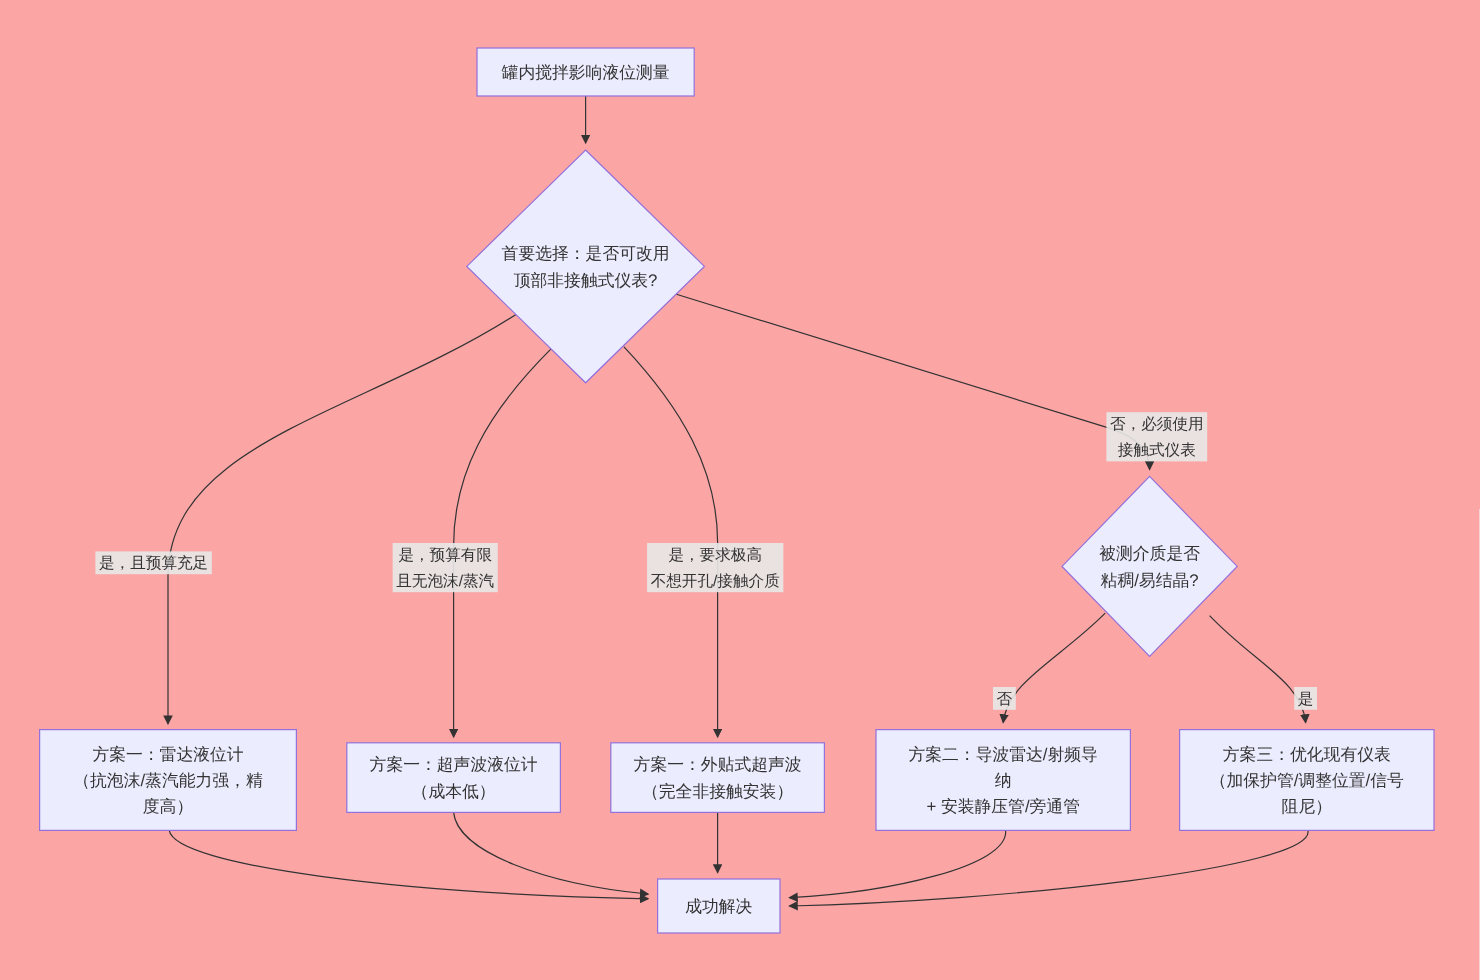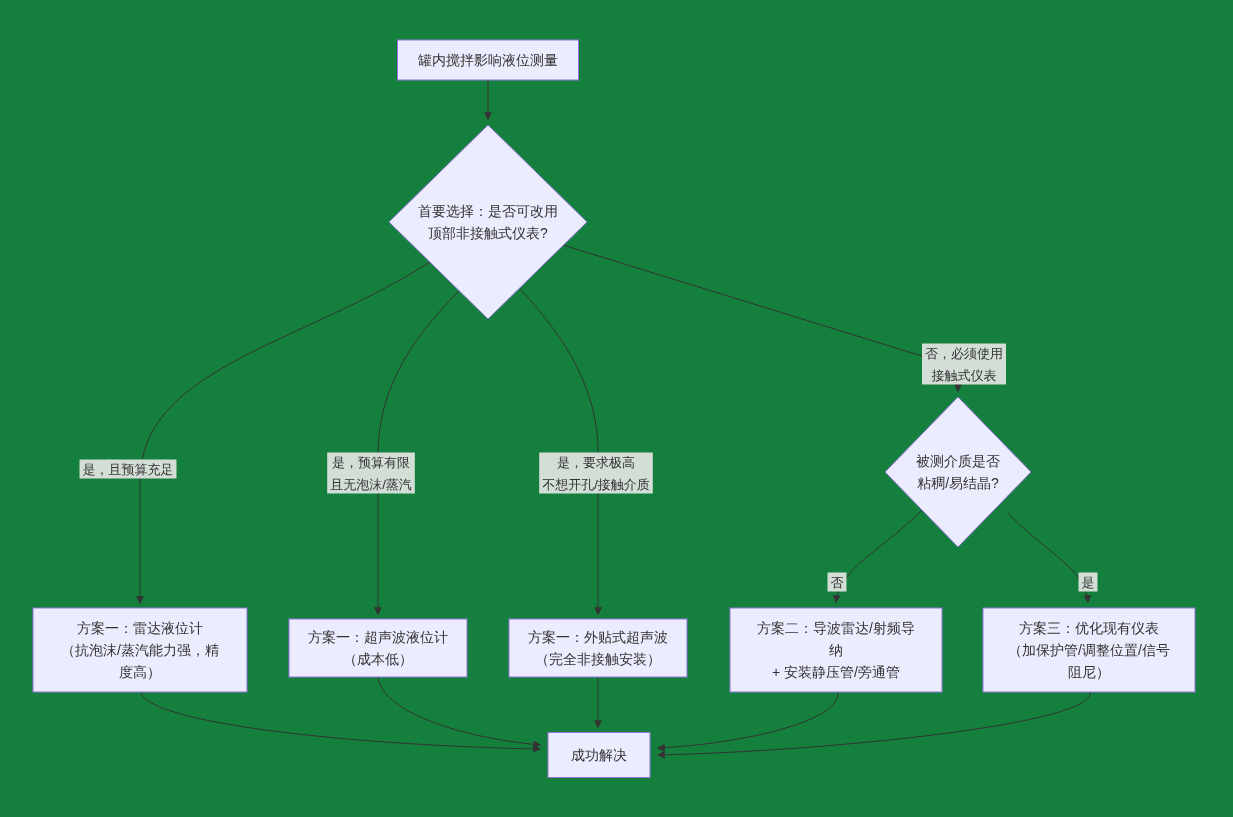--- a/index.html
+++ b/index.html
@@ -5,21 +5,21 @@
   html, body {
     margin: 0;
     padding: 0;
     background: #f8f8f8;
     font-family: "Liberation Sans", "DejaVu Sans", sans-serif;
   }
   #canvas {
     position: relative;
     width: 1233px;
     height: 817px;
-    background: #15803d;
+    background: #fca5a5;
     overflow: hidden;
   }
   svg { display: block; }
   .edge {
     fill: none;
     stroke-width: 1px;
   }
   .node-shape {
     stroke-width: 1px;
   }

